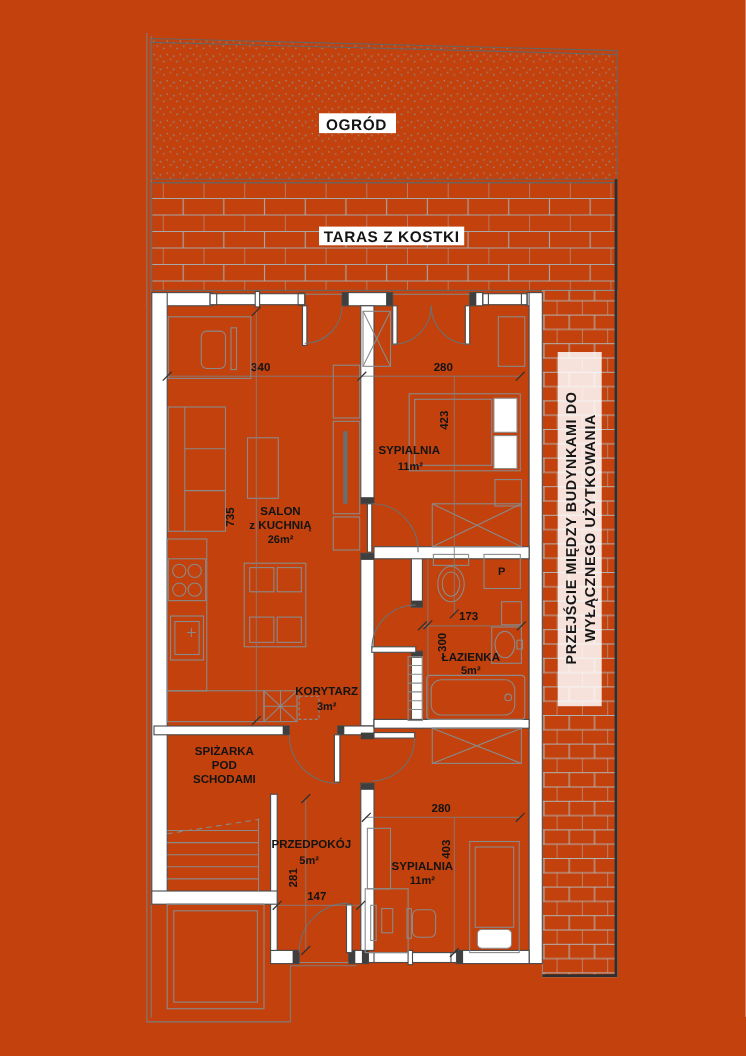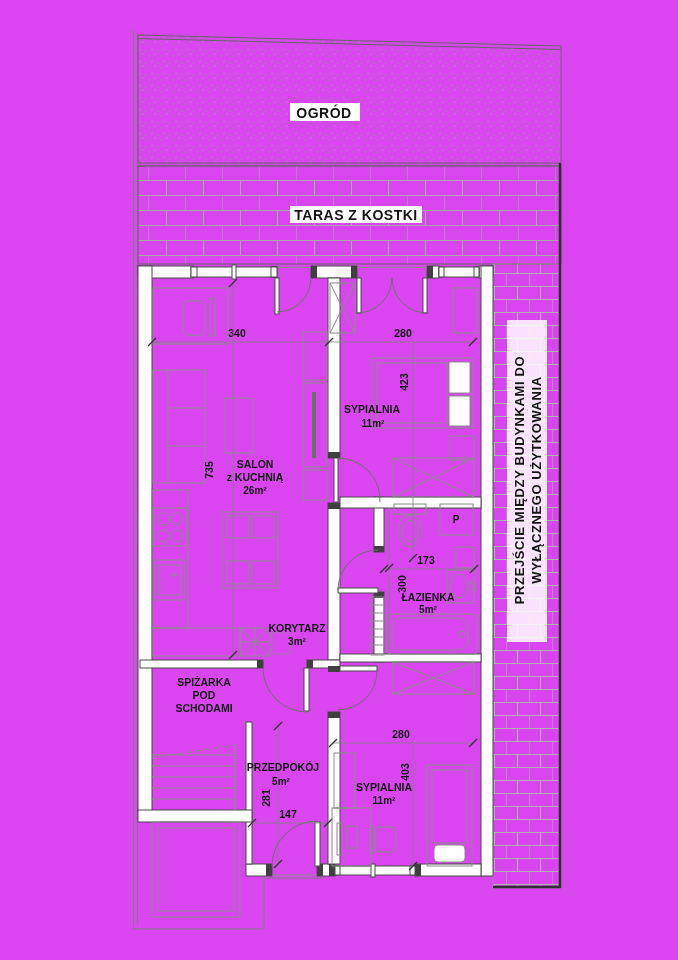--- a/index.html
+++ b/index.html
@@ -1,17 +1,17 @@
 <!DOCTYPE html>
 <html><head>
 <meta charset="utf-8">
 <style>
   html,body{margin:0;padding:0;background:#ffffff;}
   body{width:678px;height:960px;font-family:"Liberation Sans",sans-serif;}
-  #plan-wrap{position:relative;width:678px;height:960px;background:#d946ef;overflow:hidden;}
+  #plan-wrap{position:relative;width:678px;height:960px;background:#c2410c;overflow:hidden;}
   svg{display:block;}
   text{font-family:"Liberation Sans","DejaVu Sans",sans-serif;fill:#141414;}
   .zone-label{font-size:14px;font-weight:bold;letter-spacing:.5px;}
   .room-label{font-size:10.5px;font-weight:bold;}
   .room-sub{font-size:10px;font-weight:bold;}
   .dim-label{font-size:10.5px;font-weight:bold;}
   .passage-label{font-size:13px;font-weight:bold;letter-spacing:.6px;}
   .wall{fill:#ffffff;stroke:#4a4a4a;stroke-width:1;}
   .jamb{fill:#3f3f3f;stroke:none;}
   .win{fill:#ffffff;stroke:#4a4a4a;stroke-width:1;}

